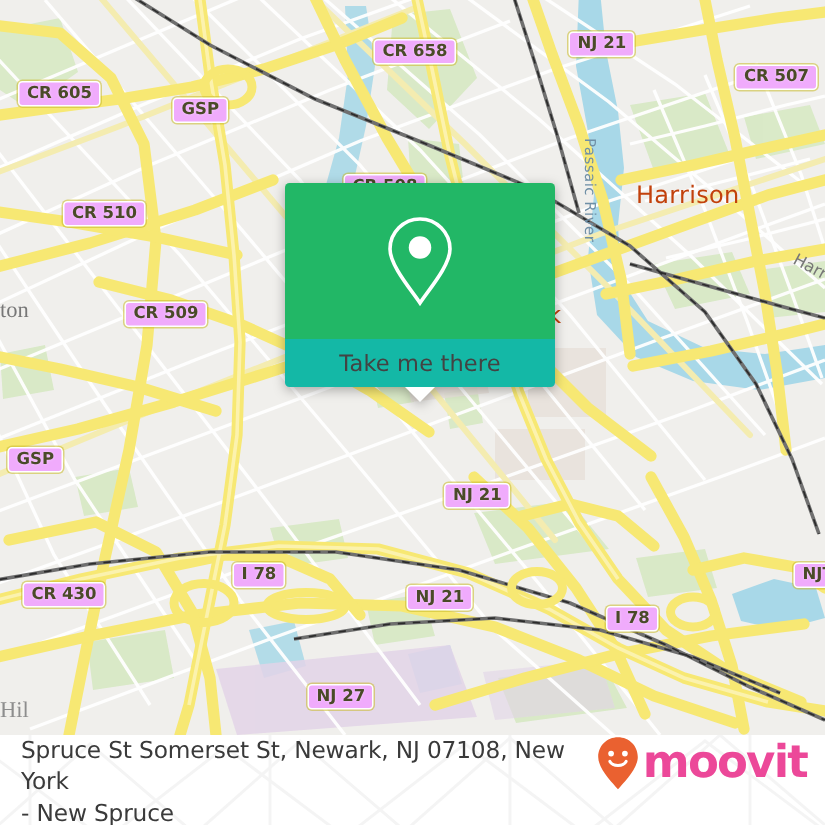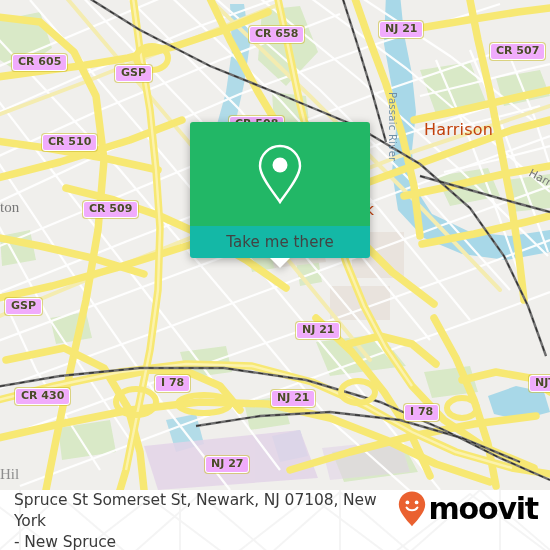--- a/index.html
+++ b/index.html
@@ -128,21 +128,21 @@
     padding-right: 4px;
   }
   #brand {
     flex: 0 0 auto;
     display: flex; align-items: center;
     gap: 2px;
   }
   #brand-wordmark {
     font-size: 30px;
     font-weight: bold;
-    color: #000000;
+    color: #ec4899;
     font-family: "DejaVu Sans", sans-serif;
     letter-spacing: -1.2px;
     line-height: 30px;
   }
 </style>
 </head>
 <body>
 
 <div id="page">
 

